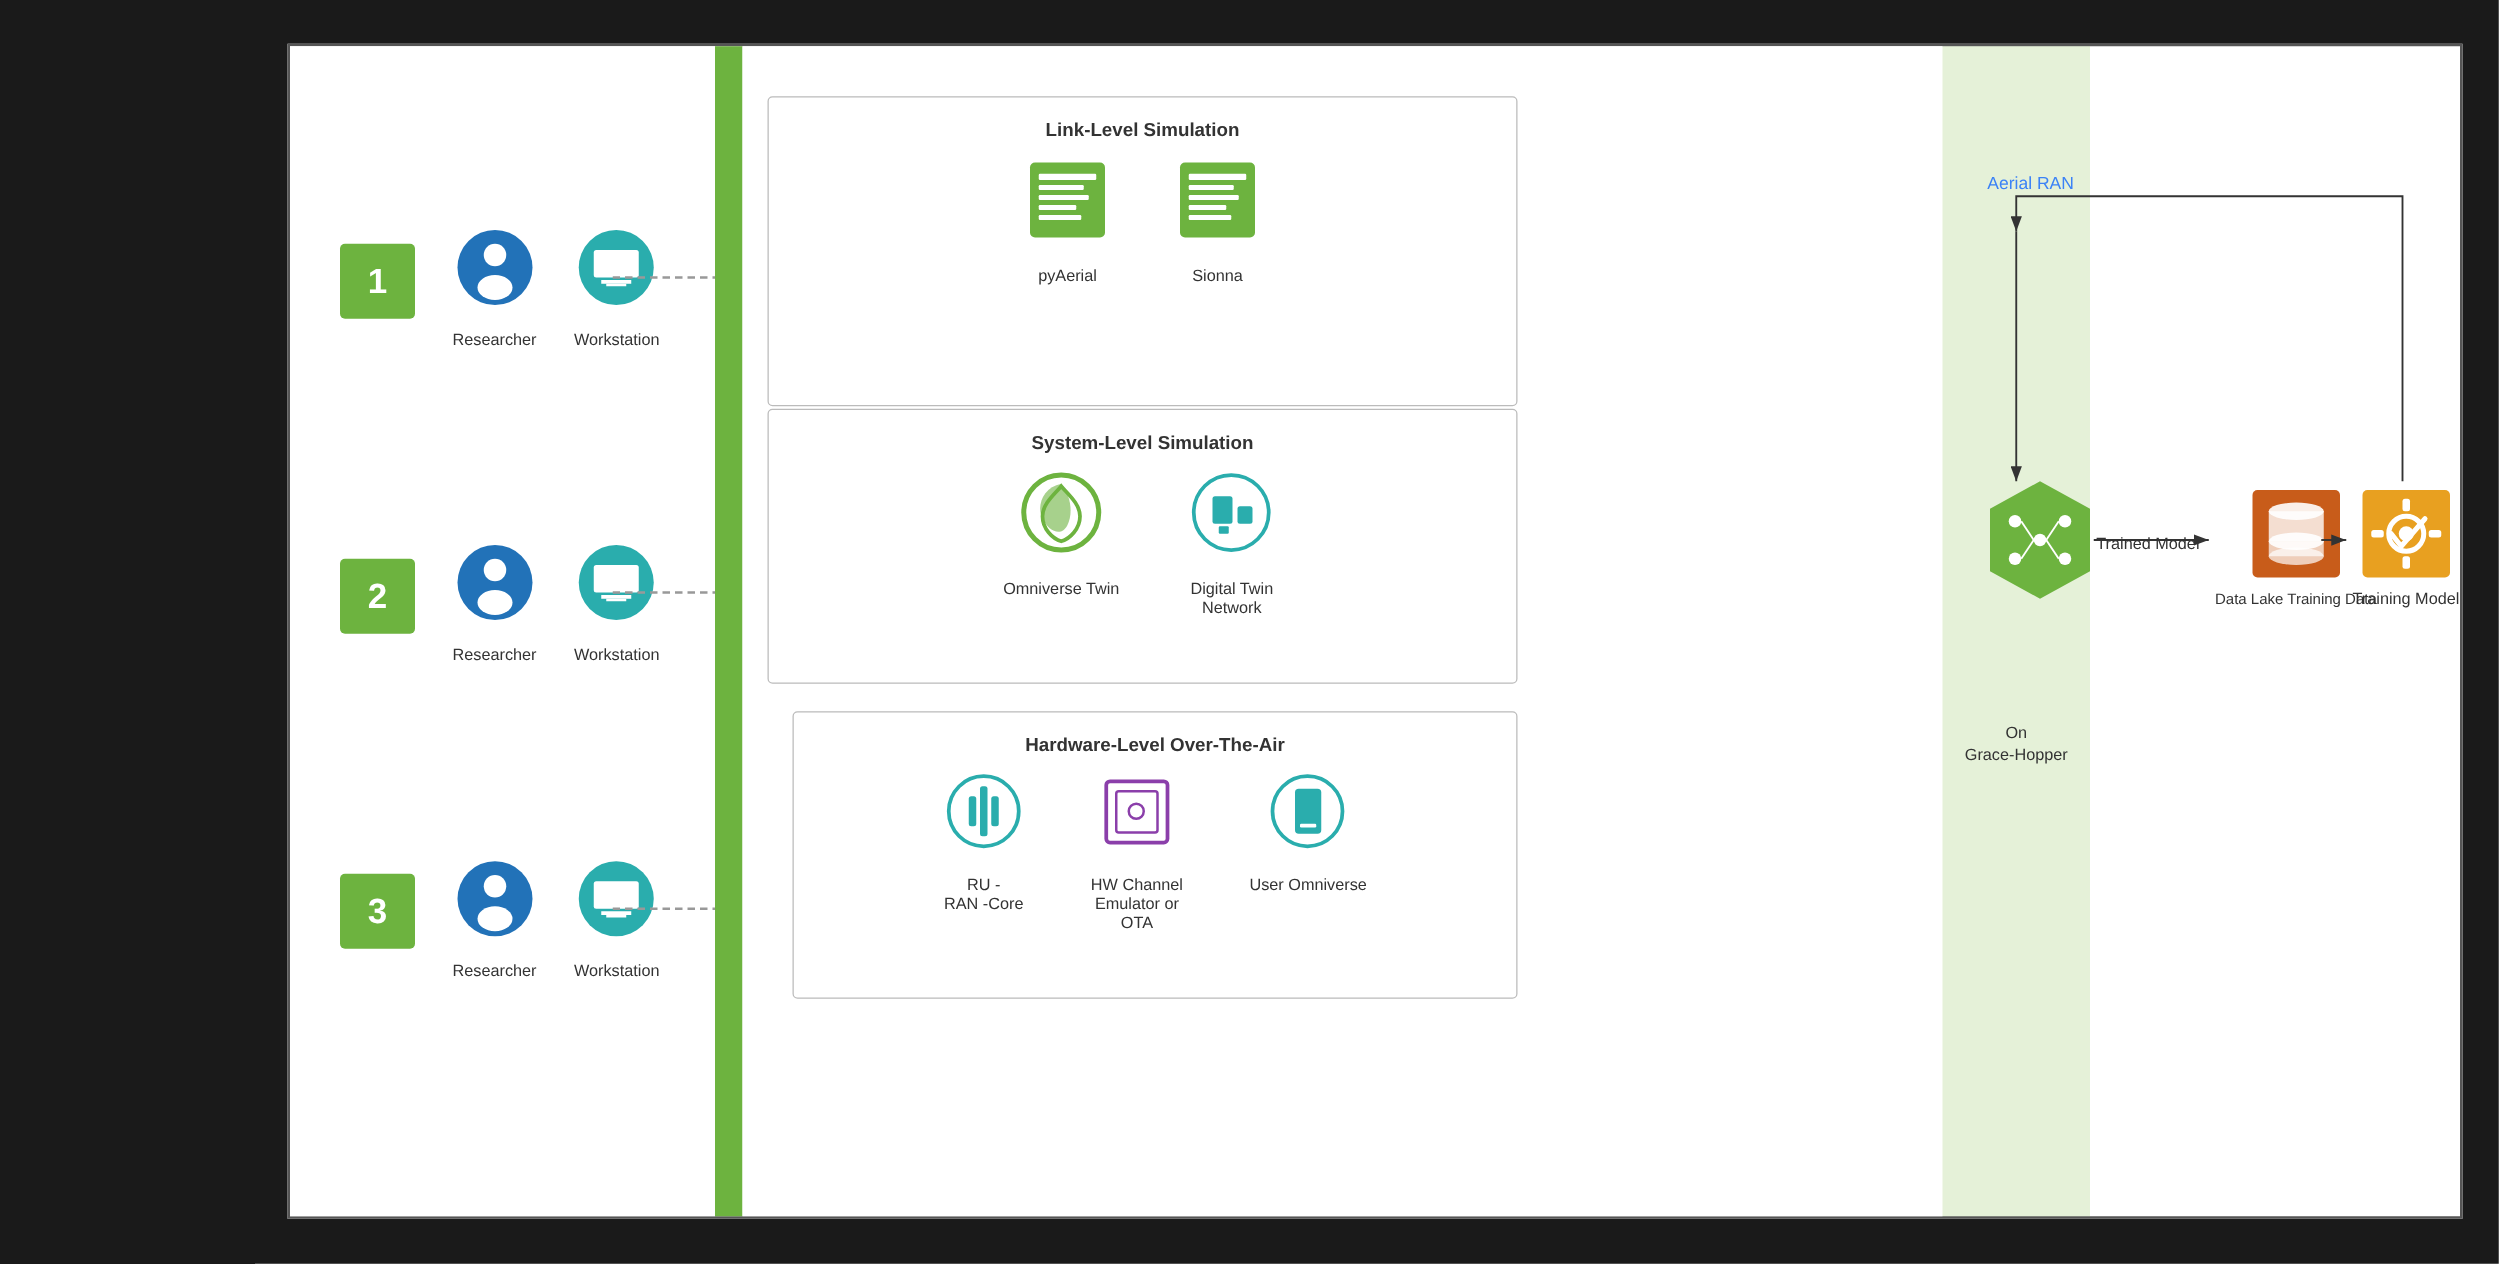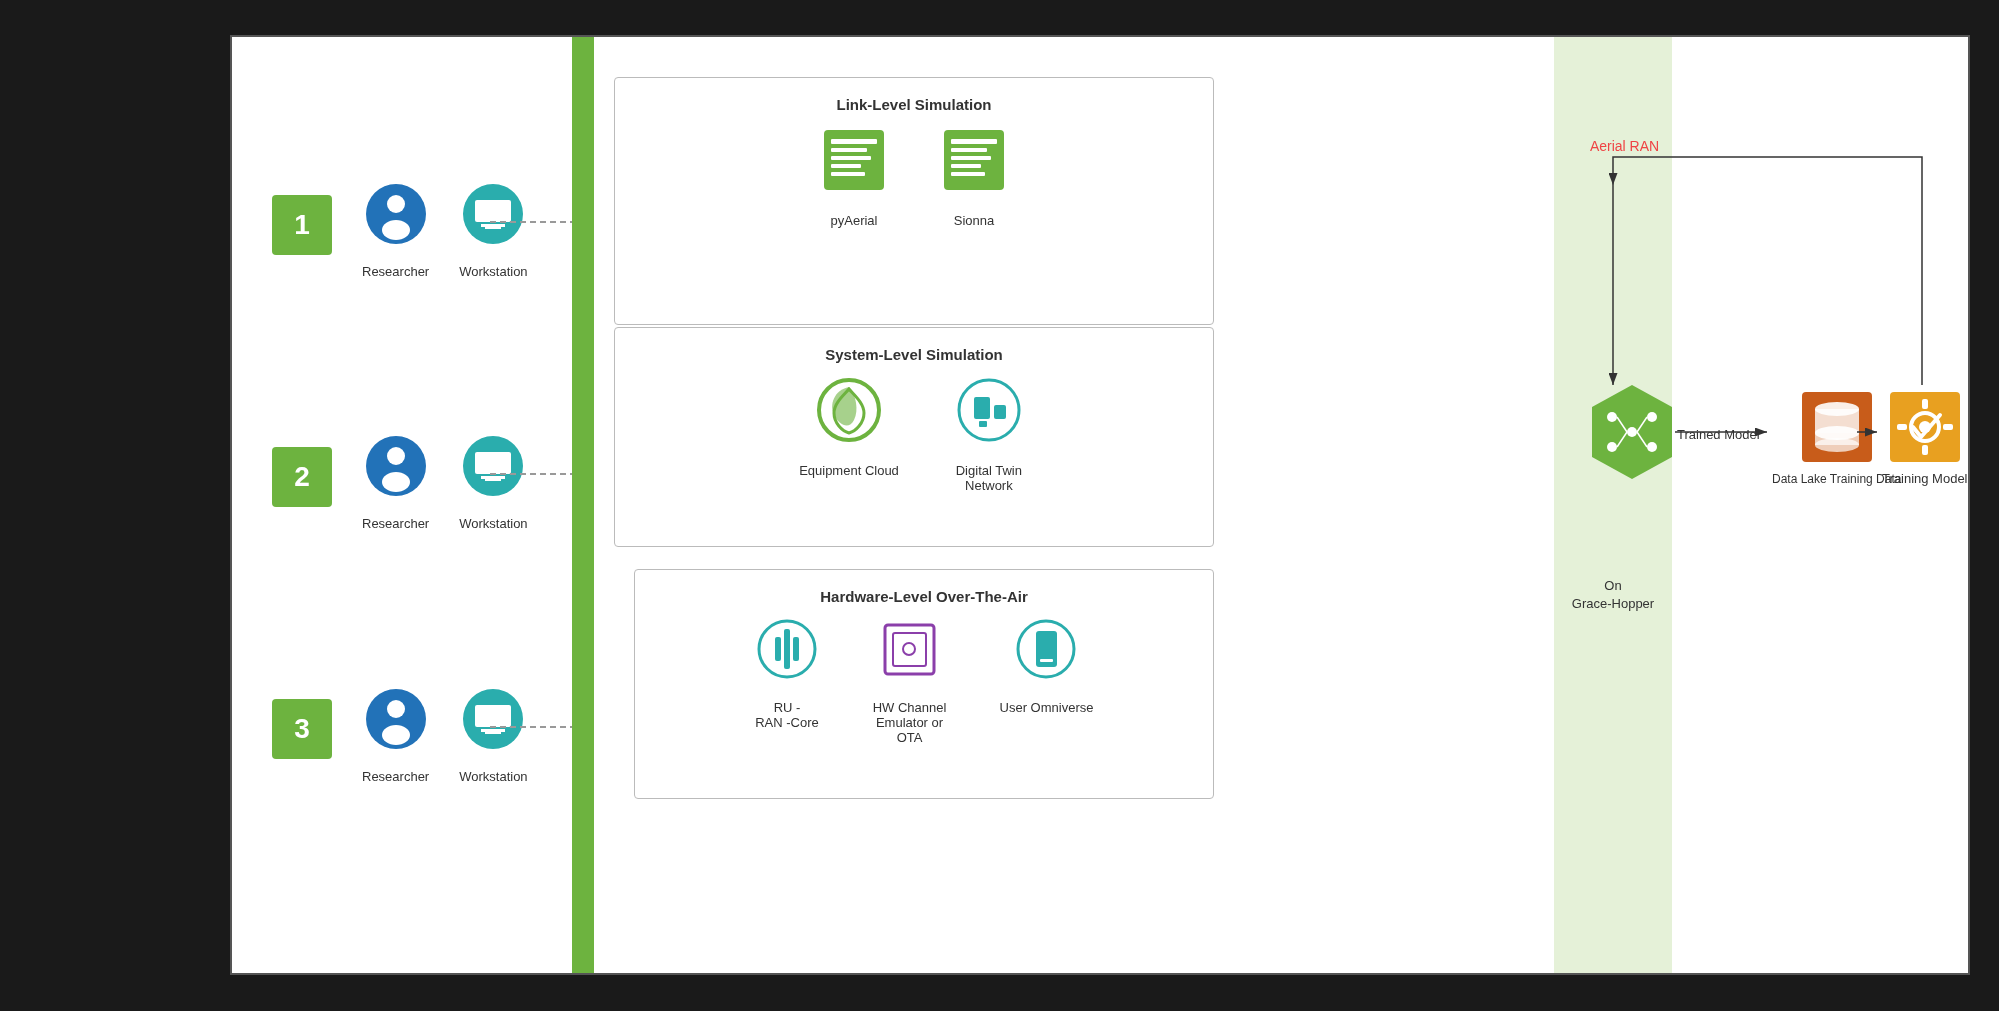--- a/index.html
+++ b/index.html
@@ -260,21 +260,21 @@
     <div class="sim-box" style="left: 20px; top: 290px; width: 600px; height: 220px;">
       <div class="sim-title">System-Level Simulation</div>
       <div class="sim-icons-row">
 
         <div class="icon-item">
           <svg width="70" height="70" viewBox="0 0 70 70">
             <circle cx="35" cy="35" r="30" fill="none" stroke="#6db33f" stroke-width="4"></circle>
             <path d="M35 12 C20 15, 15 30, 20 40 C25 50, 35 55, 40 45 C45 35, 42 20, 35 12Z" fill="#6db33f" opacity="0.6"></path>
             <path d="M35 14 C40 20, 50 28, 50 38 C50 48, 42 56, 35 58 C28 56, 20 48, 20 38 C20 28, 30 20, 35 14Z" fill="none" stroke="#6db33f" stroke-width="3"></path>
           </svg>
-          <span class="icon-label">Equipment Cloud</span>
+          <span class="icon-label">Omniverse Twin</span>
         </div>
 
         <div class="icon-item">
           <svg width="70" height="70" viewBox="0 0 70 70">
             <circle cx="35" cy="35" r="30" fill="none" stroke="#2aadad" stroke-width="3"></circle>
             <rect x="20" y="22" width="16" height="22" rx="2" fill="#2aadad"></rect>
             <rect x="40" y="30" width="12" height="14" rx="2" fill="#2aadad"></rect>
             <rect x="25" y="46" width="8" height="6" rx="1" fill="#2aadad"></rect>
           </svg>
           <span class="icon-label" style="max-width:80px;">Digital Twin Network</span>
@@ -312,21 +312,21 @@
             <rect x="22" y="14" width="21" height="36" rx="3" fill="#2aadad"></rect>
             <rect x="26" y="42" width="13" height="3" rx="1" fill="white"></rect>
           </svg>
           <span class="icon-label">User Omniverse</span>
         </div>
       </div>
     </div>
   </div>
 
   <div style="position:absolute; left:1322px; top:0; width:118px; height:100%; background:rgba(150,200,100,0.25);">
-    <div style="margin-top:100px; text-align:center; font-size:14px; color:#ef4444; line-height:1.4; padding:0 8px;margin-left:23px;">Aerial RAN</div>
+    <div style="margin-top:100px; text-align:center; font-size:14px; color:#3b82f6; line-height:1.4; padding:0 8px;margin-left:23px;">Aerial RAN</div>
     <div style="margin-top:420px; text-align:center; font-size:13px; color:#333; line-height:1.4; padding:0 0;">On<br>Grace-Hopper</div>
   </div>
 
   <div style="position:absolute; left:1355px; top:345px; display:flex; flex-direction:row; align-items:center;">
     <svg width="90" height="100" viewBox="0 0 90 100">
       <polygon points="45,3 85,25 85,75 45,97 5,75 5,25" fill="#6db33f"></polygon>
 
       <circle cx="25" cy="35" r="5" fill="white"></circle>
       <circle cx="25" cy="65" r="5" fill="white"></circle>
       <circle cx="45" cy="50" r="5" fill="white"></circle>

